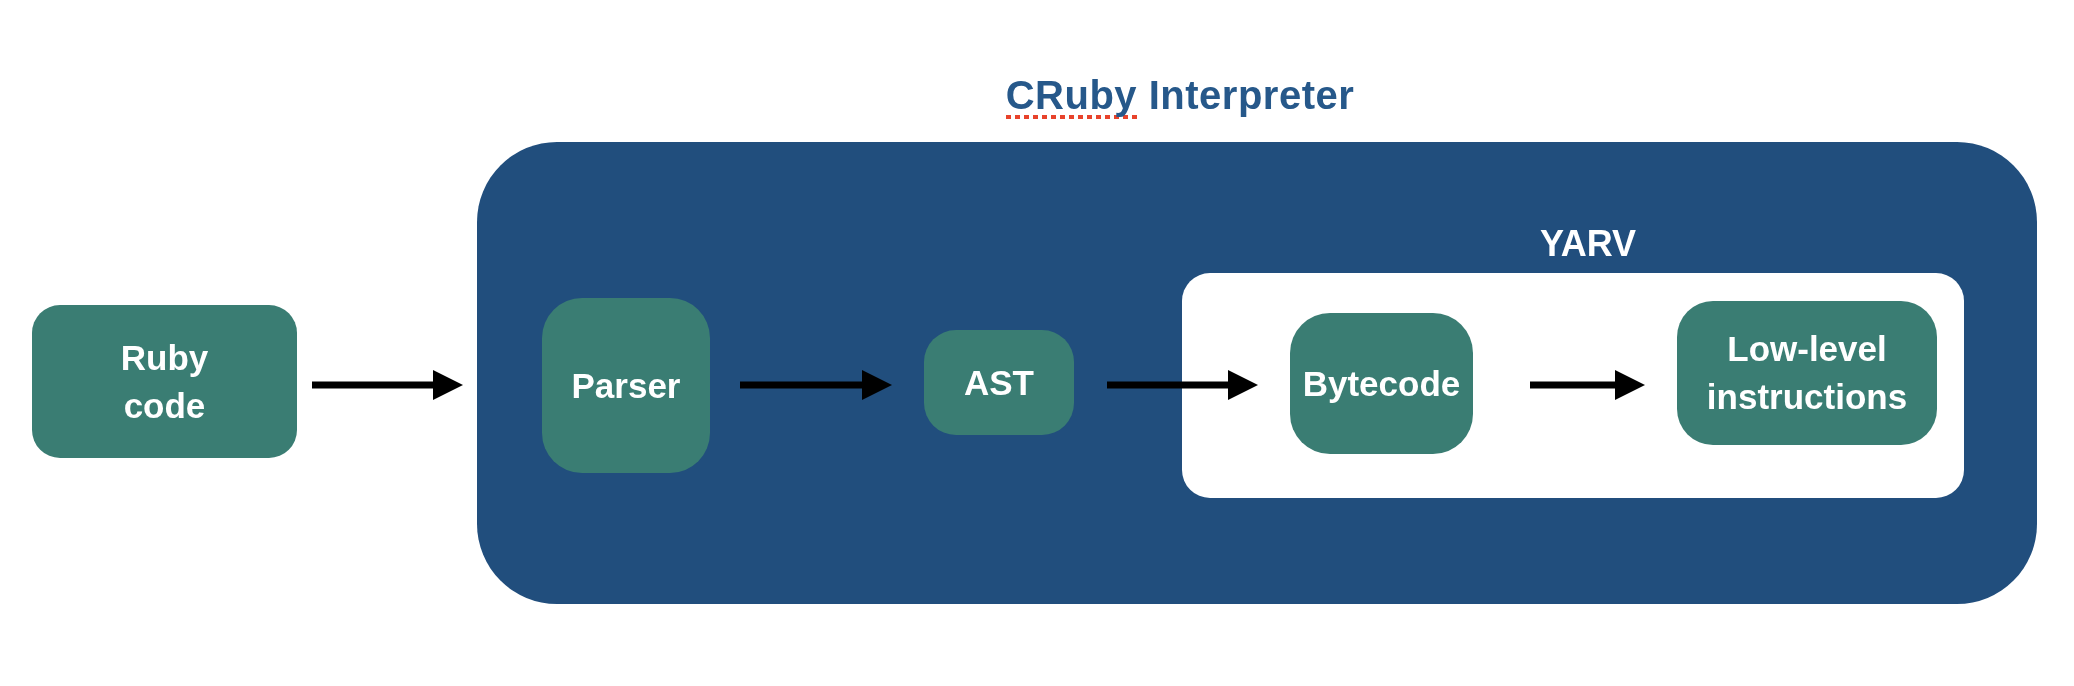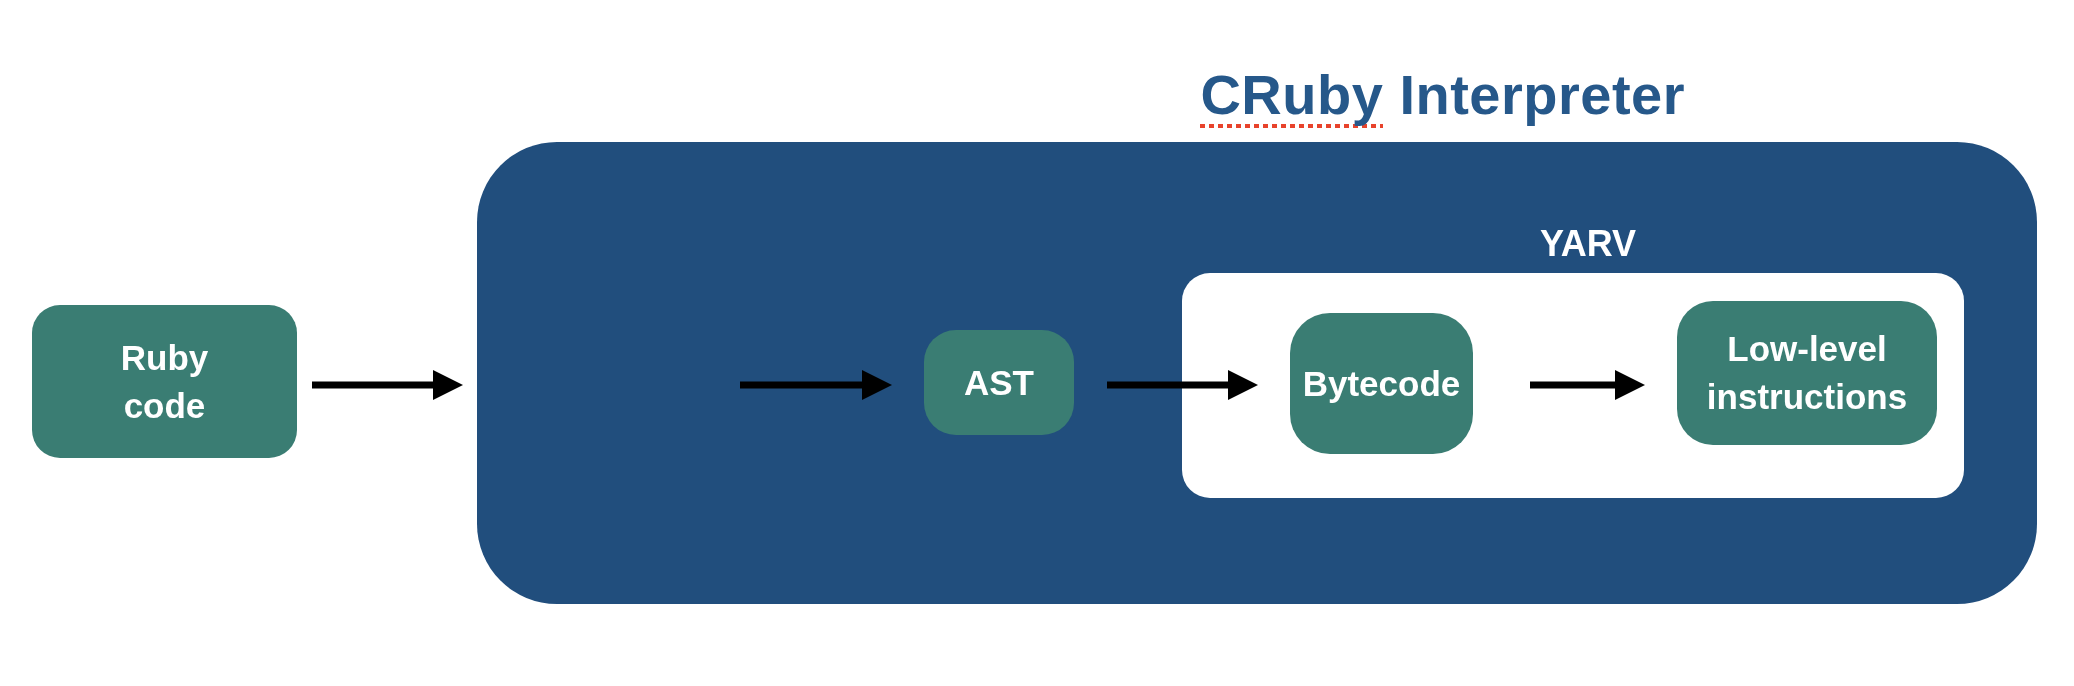--- a/index.html
+++ b/index.html
@@ -14,22 +14,22 @@
     height: 686px;
     background: #ffffff;
     overflow: hidden;
   }
   
   #title {
     position: absolute;
     left: 675px;
     top: 70px;
     width: 1010px;
-    text-align: right;
-    font-size: 56px;
+    text-align: center;
+    font-size: 40px;
     font-weight: bold;
     color: #26588A;
     letter-spacing: 0.5px;
     line-height: 50px;
     white-space: nowrap;
   }
   #title .spellcheck {
     background-image: repeating-linear-gradient(to right, #E8432B 0px, #E8432B 5px, transparent 5px, transparent 9px);
     background-position: 0 100%;
     background-size: 100% 4px;
@@ -107,20 +107,21 @@
     <span class="spellcheck">CRuby</span><span>&nbsp;</span><span>Interpreter</span>
   </div>
 
   <div id="interpreter-box"></div>
 
   <div id="yarv-label">YARV</div>
   <div id="yarv-box"></div>
 
   <div id="node-ruby-code" class="node">Ruby
 code</div>
+  <div id="node-parser" class="node">Parser</div>
   <div id="node-ast" class="node">AST</div>
   <div id="node-bytecode" class="node">Bytecode</div>
   <div id="node-low-level" class="node">Low-level
 instructions</div>
 
   <div id="arrow-1" class="arrow">
     <svg viewBox="0 0 151 36" preserveAspectRatio="none">
       <line x1="0" y1="18" x2="123" y2="18" stroke="#000000" stroke-width="7"></line>
       <polygon points="121,3 151,18 121,33" fill="#000000"></polygon>
     </svg>

